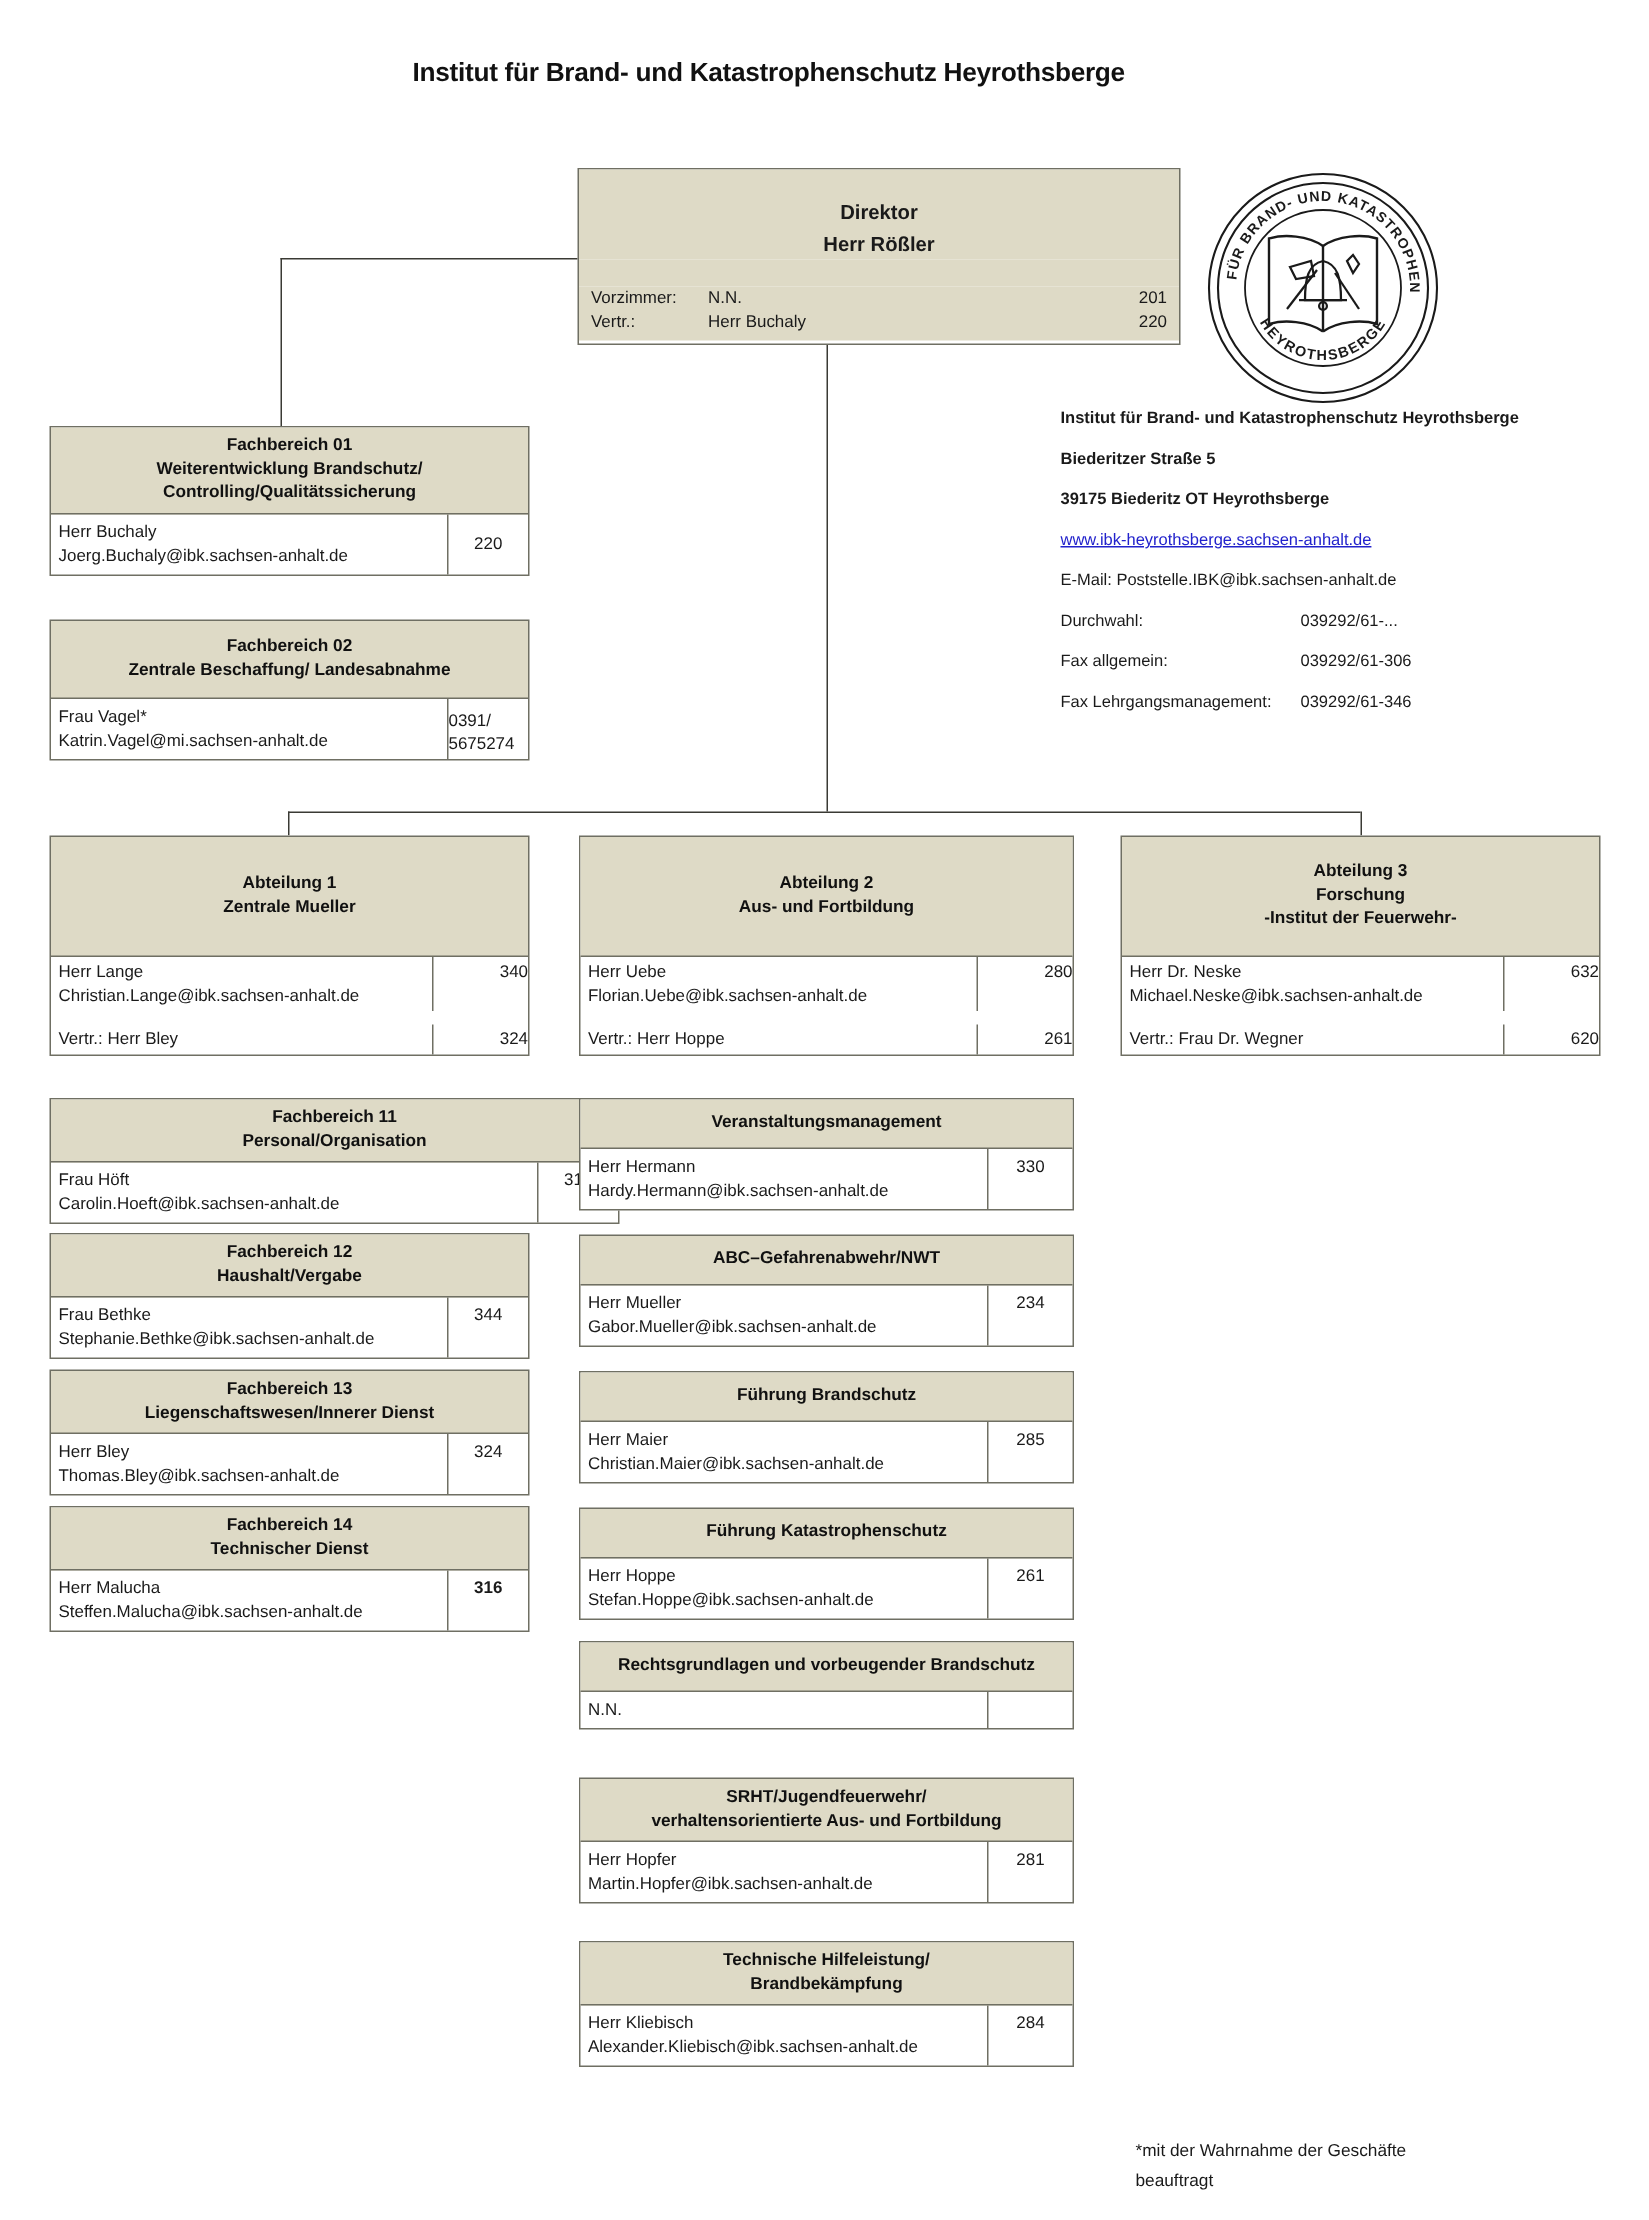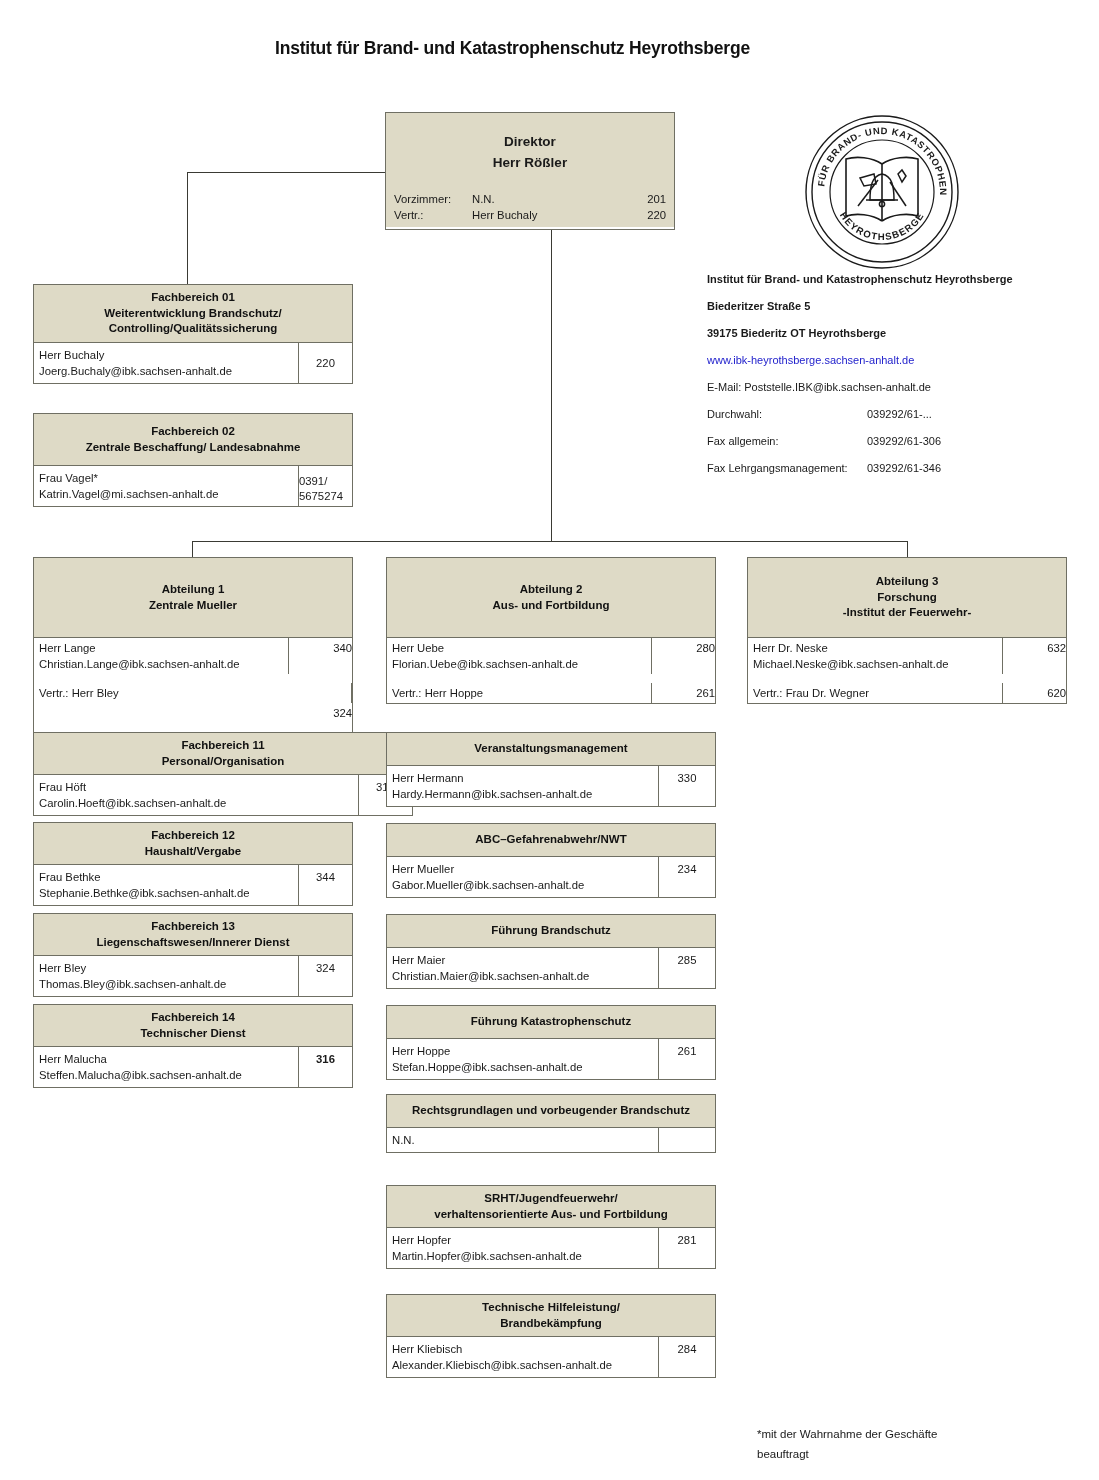--- a/index.html
+++ b/index.html
@@ -48,37 +48,37 @@
     text-align:center;
   }
   .body-ext.two-line { line-height:15px; padding-top:5px; }
 
   
   .split-row { display:flex; }
   .split-row .sm { flex:1 1 auto; padding:2px 0 2px 5px; font-size:11.3px; line-height:16px; border-right:1px solid #6f6f63;}
   .split-row .se { flex:0 0 63px; text-align:right; font-size:11.3px; line-height:16px; padding:2px 0; }
 
   
-  #director { left:385px; top:112px; width:290px; height:118px; }
+  #director { left:385px; top:112px; width:402px; height:118px; }
   #director .dir-title {
     text-align:center; font-weight:bold; font-size:13.5px;
     line-height:21px; padding-top:18px; background:#dedac6;
   }
   #director .dir-fill { background:#dedac6; height:18px; }
   #director .dir-rows { background:#dedac6; padding:0 8px 4px 8px; }
   #director .dir-row { display:flex; font-size:11.3px; line-height:16px; }
   #director .dr-l { width:78px; }
   #director .dr-m { flex:1 1 auto; }
   #director .dr-r { width:34px; text-align:right; }
 
   
   .addr { position:absolute; left:707px; top:266px; width:350px; font-size:11px; }
   .addr .line { line-height:27px; white-space:nowrap; }
   .addr .b { font-weight:bold; }
-  .addr .link { color:#2222cc; }
+  .addr .link { color:#2222cc; text-decoration:underline; }
   .addr .kv { display:flex; }
   .addr .kv .k { width:160px; }
 
   
   .logo { position:absolute; left:802px; top:112px; width:160px; height:160px; }
 
   
   .footnote {
     position:absolute; left:757px; top:1424px; width:300px;
     font-size:11.5px; line-height:20px;
@@ -225,21 +225,21 @@
       <div>Zentrale Mueller</div>
     </div>
     <div>
       <div class="split-row">
         <div class="sm">
           <div>Herr Lange</div>
           <div>Christian.Lange@ibk.sachsen-anhalt.de</div>
         </div>
         <div class="se">340</div>
       </div>
-      <div class="split-row" style="margin-top:9px;flex-direction:column;">
+      <div class="split-row" style="margin-top:9px;">
         <div class="sm">Vertr.: Herr Bley</div>
         <div class="se">324</div>
       </div>
     </div>
   </div>
 
   <div class="box" style="left:386px; top:557px; width:330px;">
     <div class="box-head" style="height:80px; display:flex; flex-direction:column; justify-content:center;">
       <div>Abteilung 2</div>
       <div>Aus- und Fortbildung</div>

